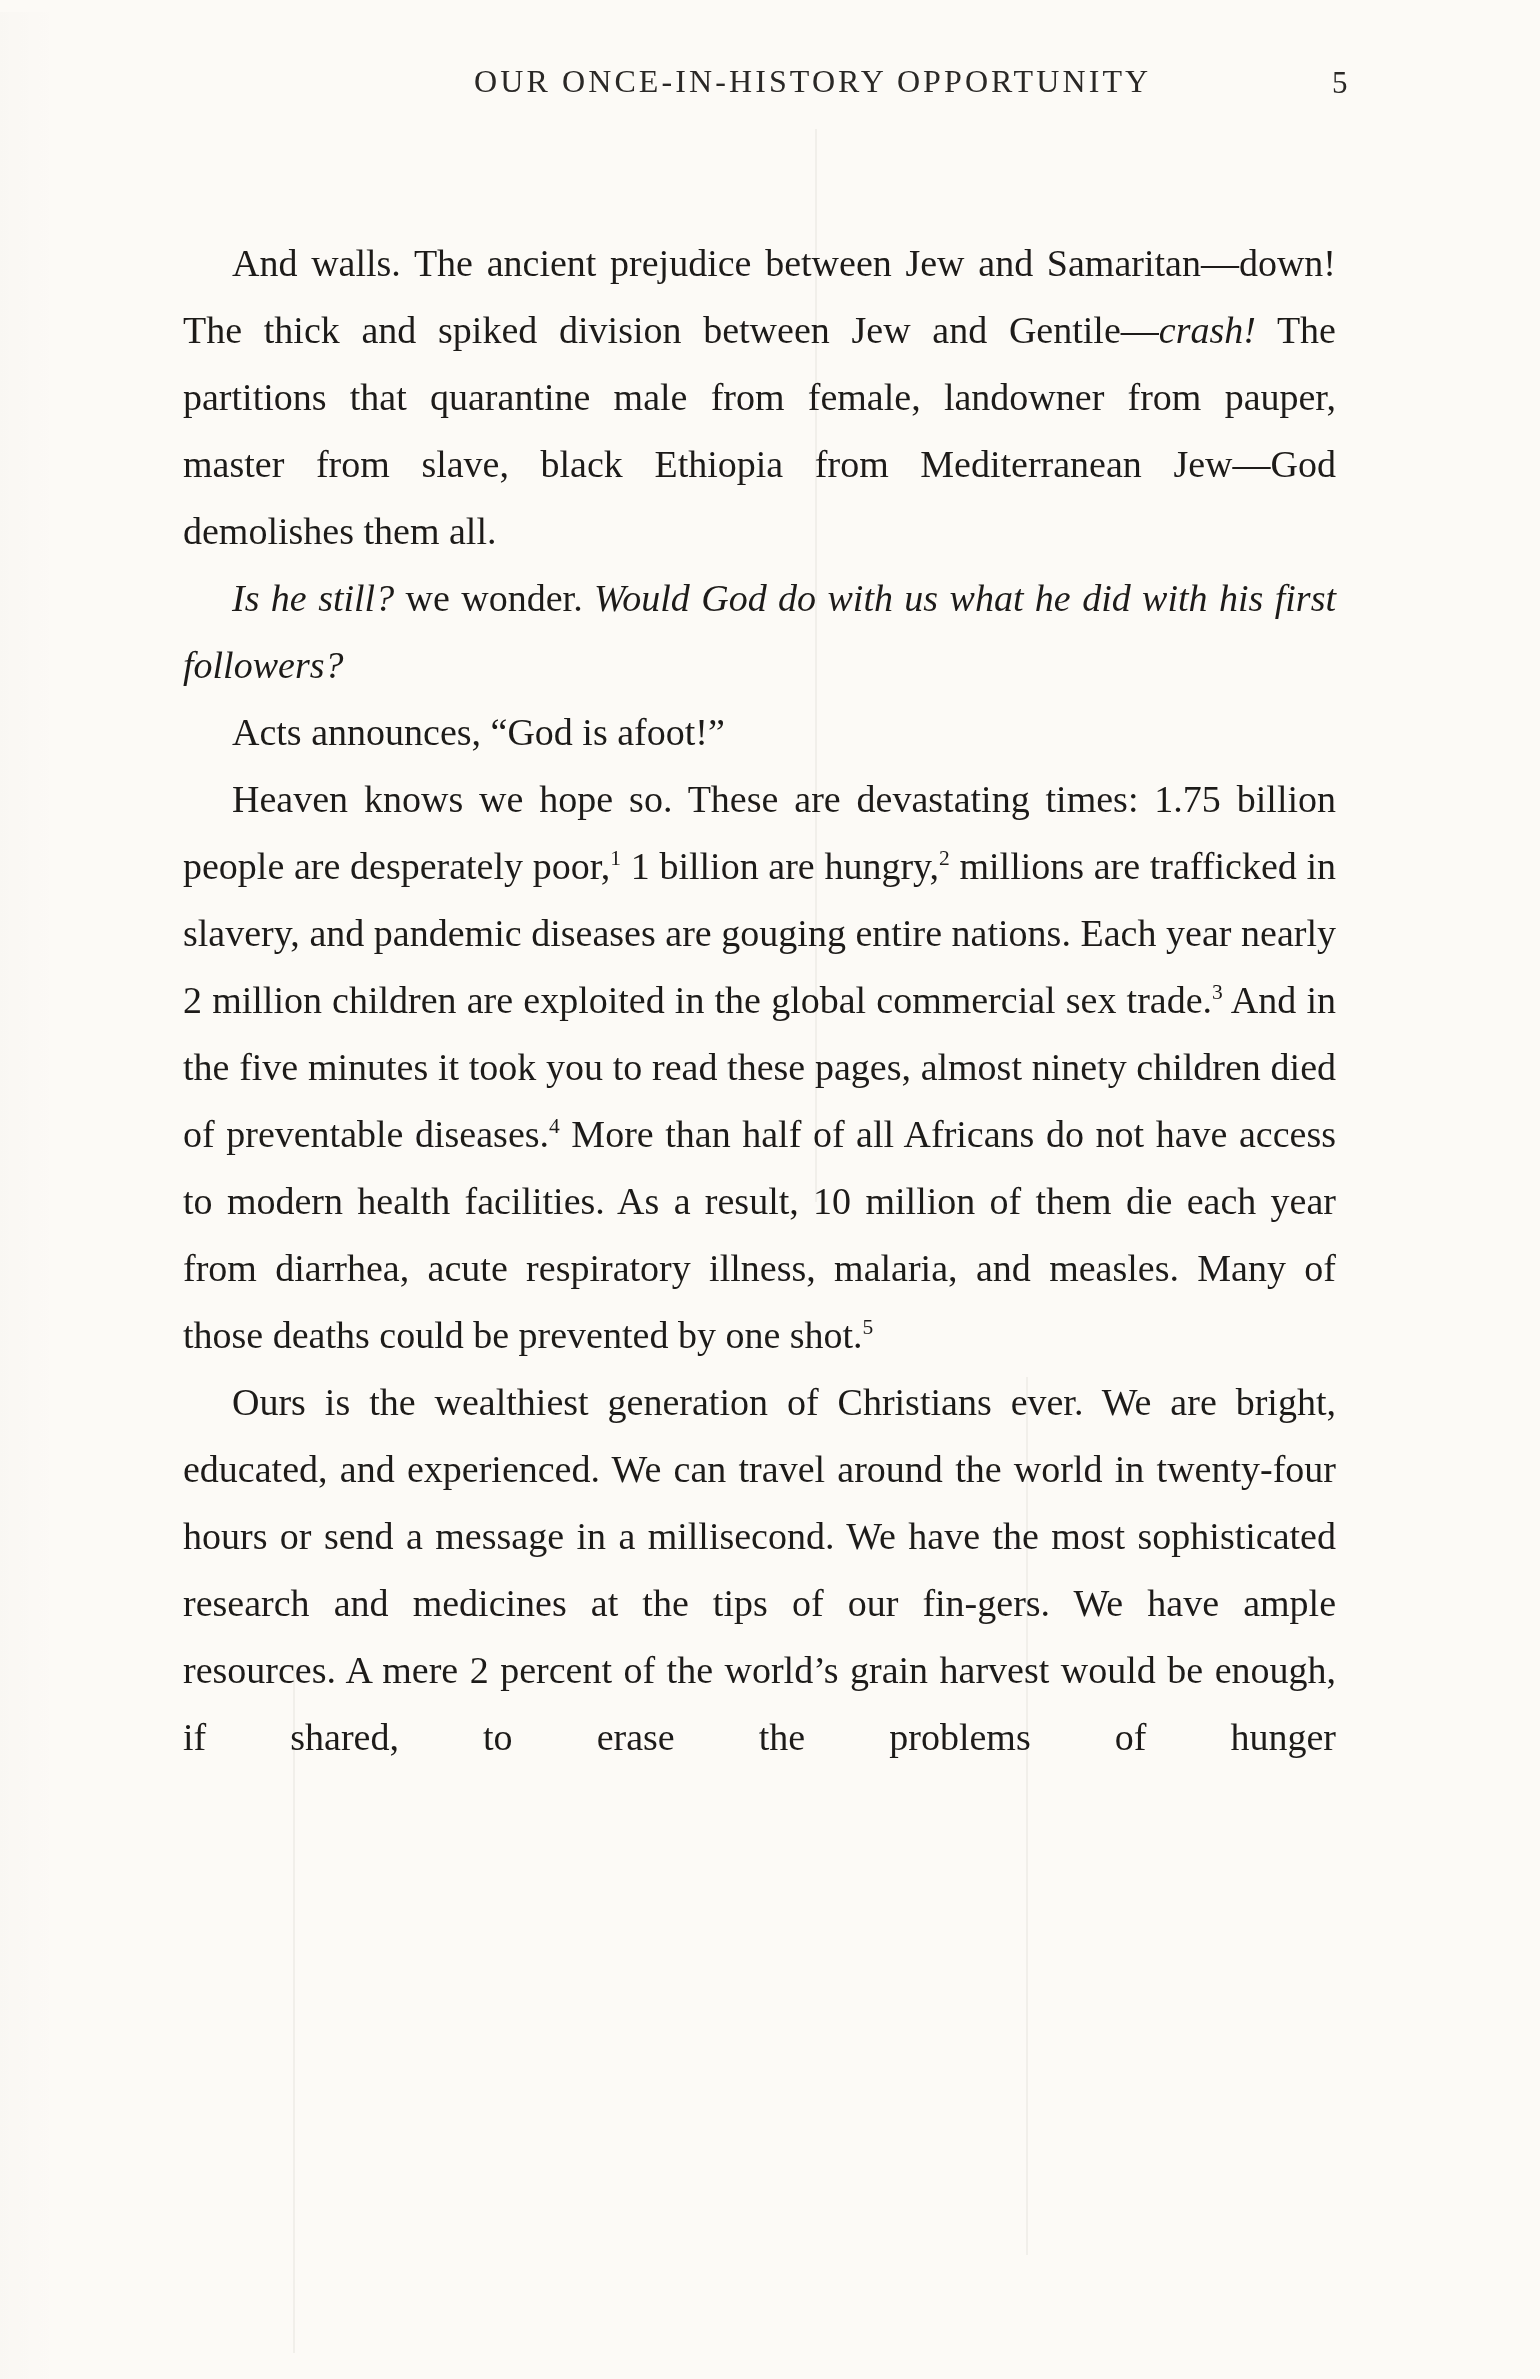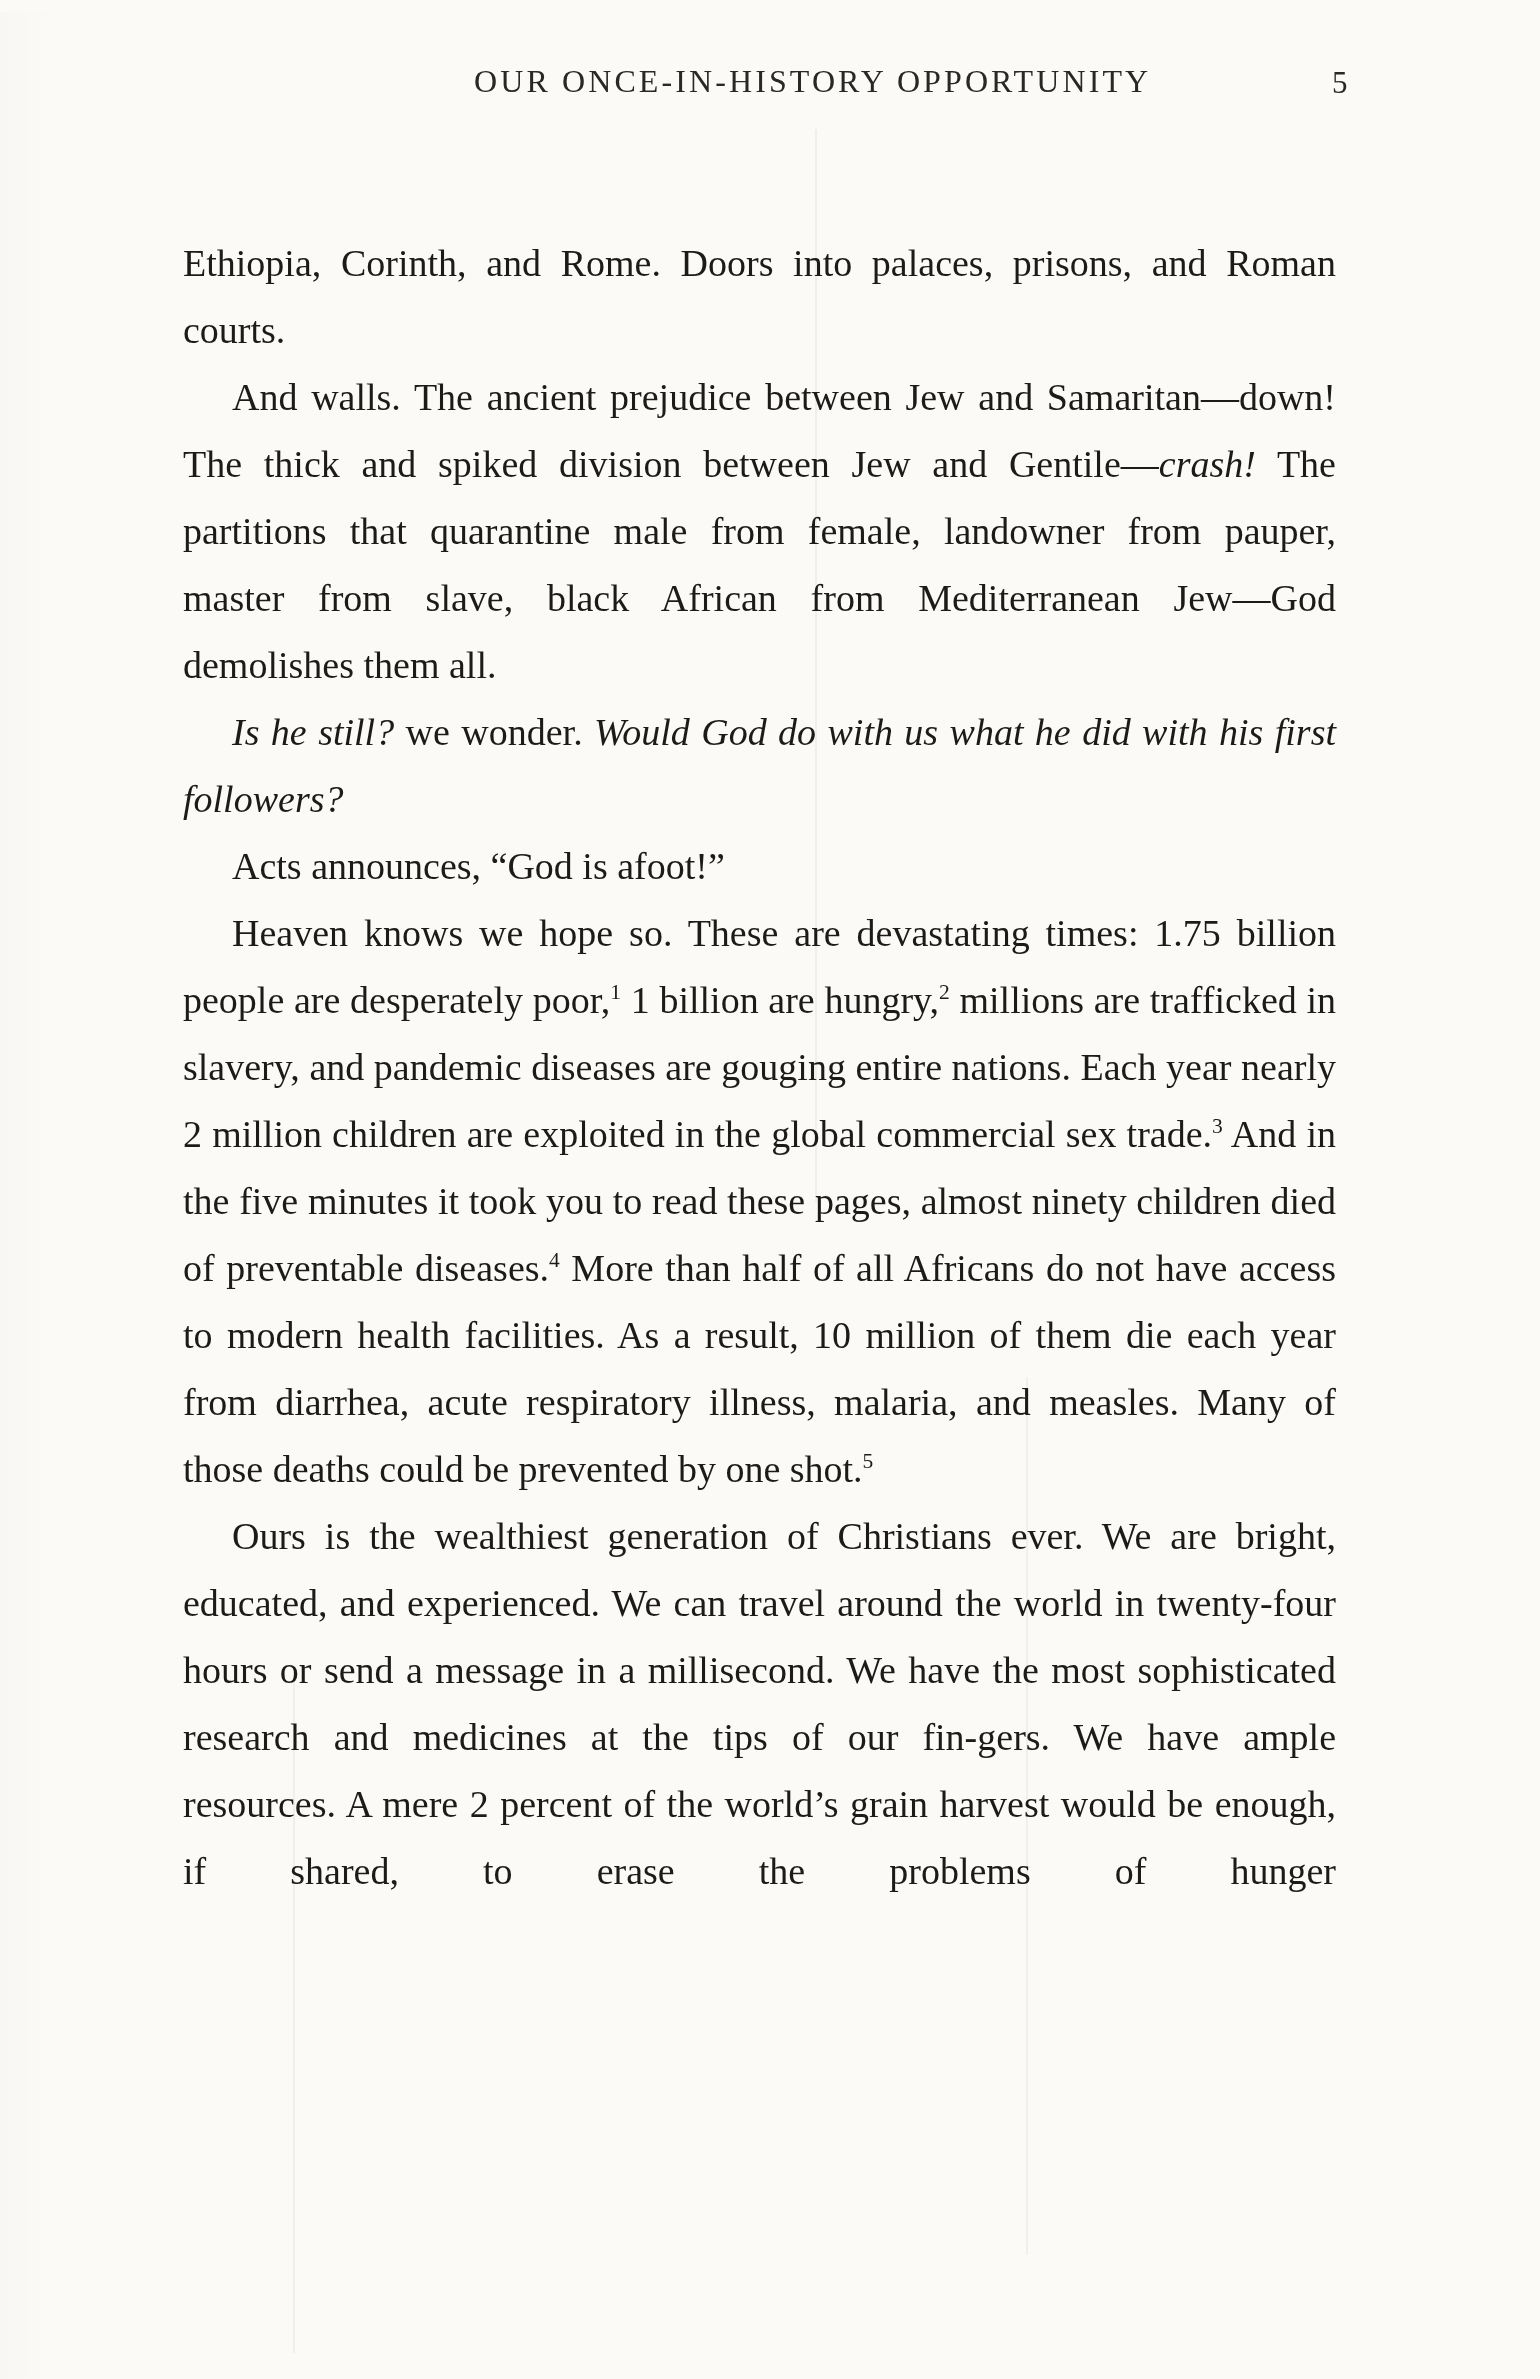--- a/index.html
+++ b/index.html
@@ -81,26 +81,23 @@
   <div class="crease" style="left:1026px; top:1365px; height:878px;"></div>
   <div class="crease" style="left:293px; top:1658px; height:683px;"></div>
 
   <div class="running-head">
     <span class="running-title">OUR ONCE-IN-HISTORY OPPORTUNITY</span>
     <span class="page-number">5</span>
   </div>
 
   <div class="body-text" id="body-text">
 
-    <p class="para">
-      <span>Ethiopia, Corinth, and Rome. Doors into palaces, prisons, and Roman courts.</span>
-    </p>
 
     <p class="para indent">
-      <span>And walls. The ancient prejudice between Jew and Samaritan—down! The thick and spiked division between Jew and Gentile—</span><span class="ital">crash!</span><span> The partitions that quarantine male from female, landowner from pauper, master from slave, black African from Mediterranean Jew—God demolishes them all.</span>
+      <span>And walls. The ancient prejudice between Jew and Samaritan—down! The thick and spiked division between Jew and Gentile—</span><span class="ital">crash!</span><span> The partitions that quarantine male from female, landowner from pauper, master from slave, black Ethiopia from Mediterranean Jew—God demolishes them all.</span>
     </p>
 
     <p class="para indent">
       <span class="ital">Is he still?</span><span> we wonder. </span><span class="ital">Would God do with us what he did with his first followers?</span>
     </p>
 
     <p class="para indent">
       <span>Acts announces, “God is afoot!”</span>
     </p>
 

